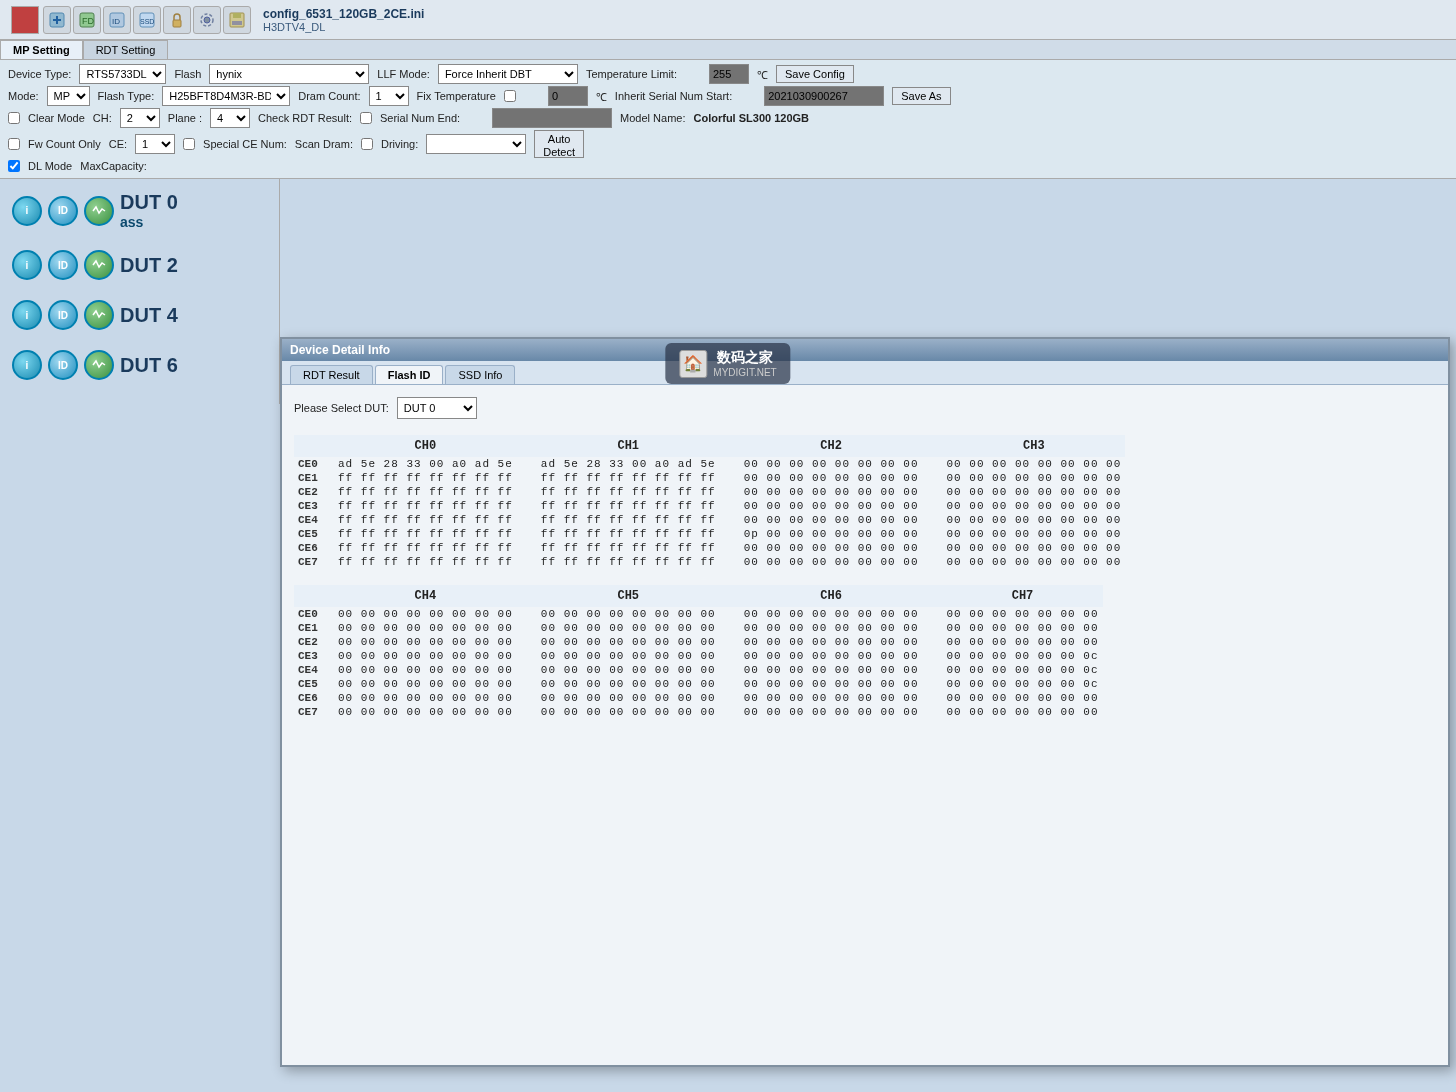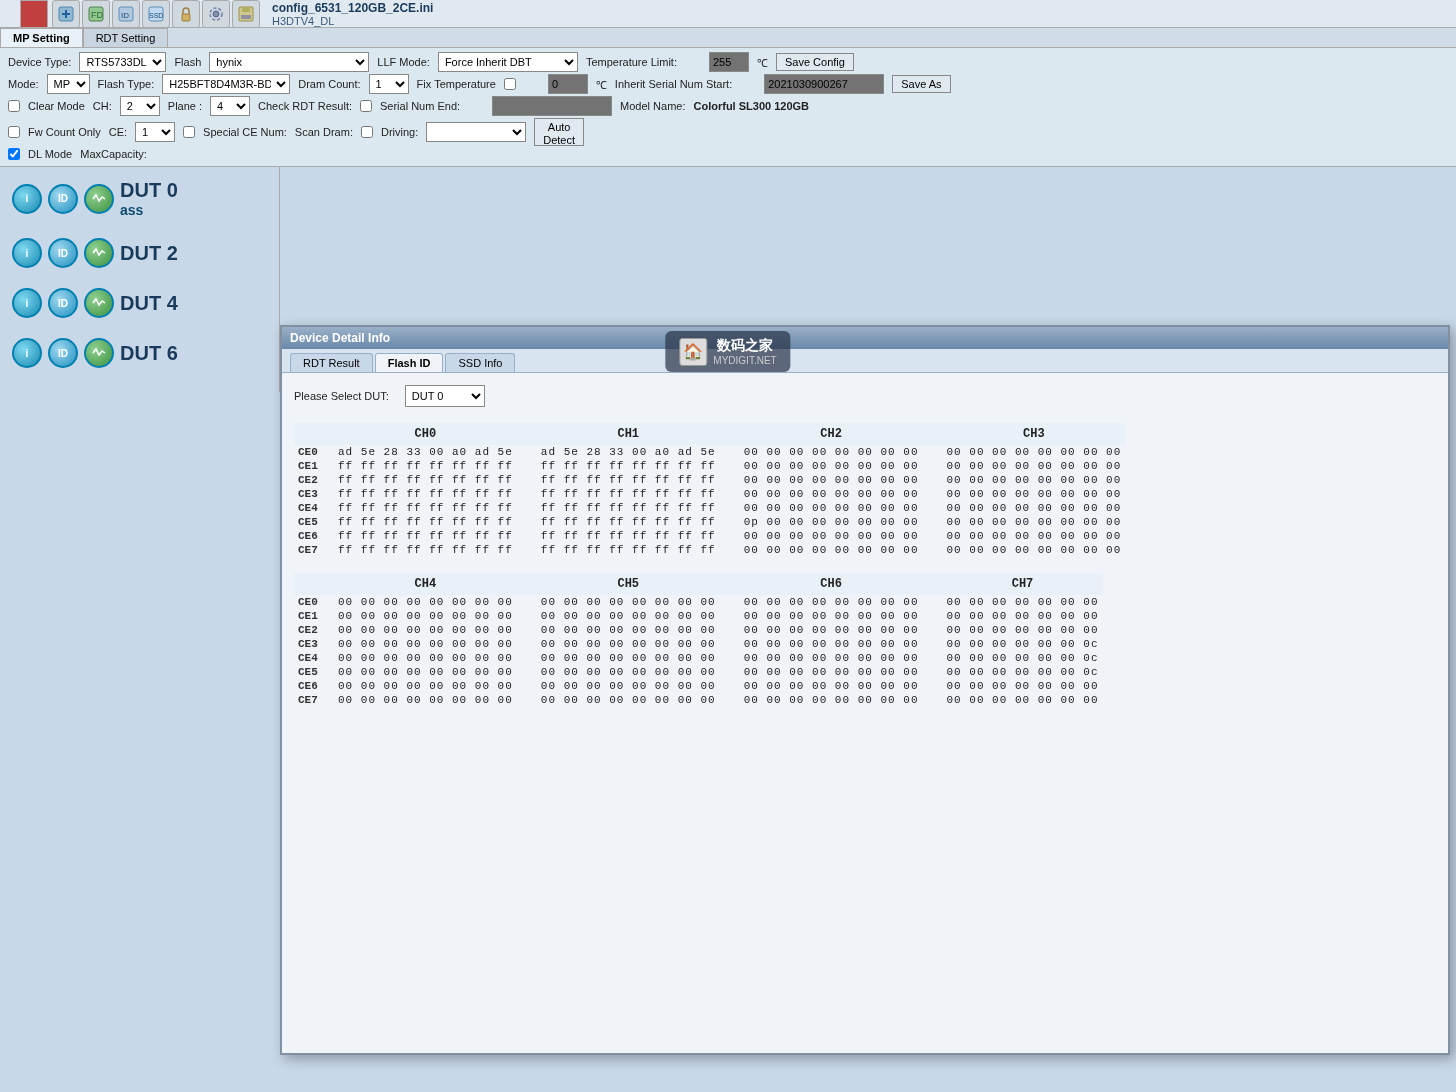--- a/index.html
+++ b/index.html
@@ -9,25 +9,25 @@
       background: #c8d8e8;
       overflow: hidden;
       width: 1456px;
       height: 1092px;
     }
 
     
     .toolbar {
       background: #e0e8f0;
       border-bottom: 1px solid #aaa;
-      padding: 2px 20px;
+      padding: 2px 11px;
       display: flex;
       align-items: center;
       gap: 4px;
-      height: 28px;
+      height: 40px;
     }
     .toolbar-icon {
       width: 28px;
       height: 28px;
       background: #d0d8e0;
       border: 1px solid #aaa;
       border-radius: 3px;
       display: flex;
       align-items: center;
       justify-content: center;
@@ -180,21 +180,21 @@
     }
     .dialog-content {
       padding: 12px;
       background: #f0f4f8;
       height: calc(100% - 60px);
       overflow: auto;
     }
     .dut-select-row {
       display: flex;
       align-items: center;
-      gap: 16px;
+      gap: 8px;
       margin-bottom: 16px;
     }
     .dut-select {
       height: 22px;
       font-size: 11px;
       border: 1px solid #888;
       padding: 0 2px;
       background: white;
       width: 80px;
     }

